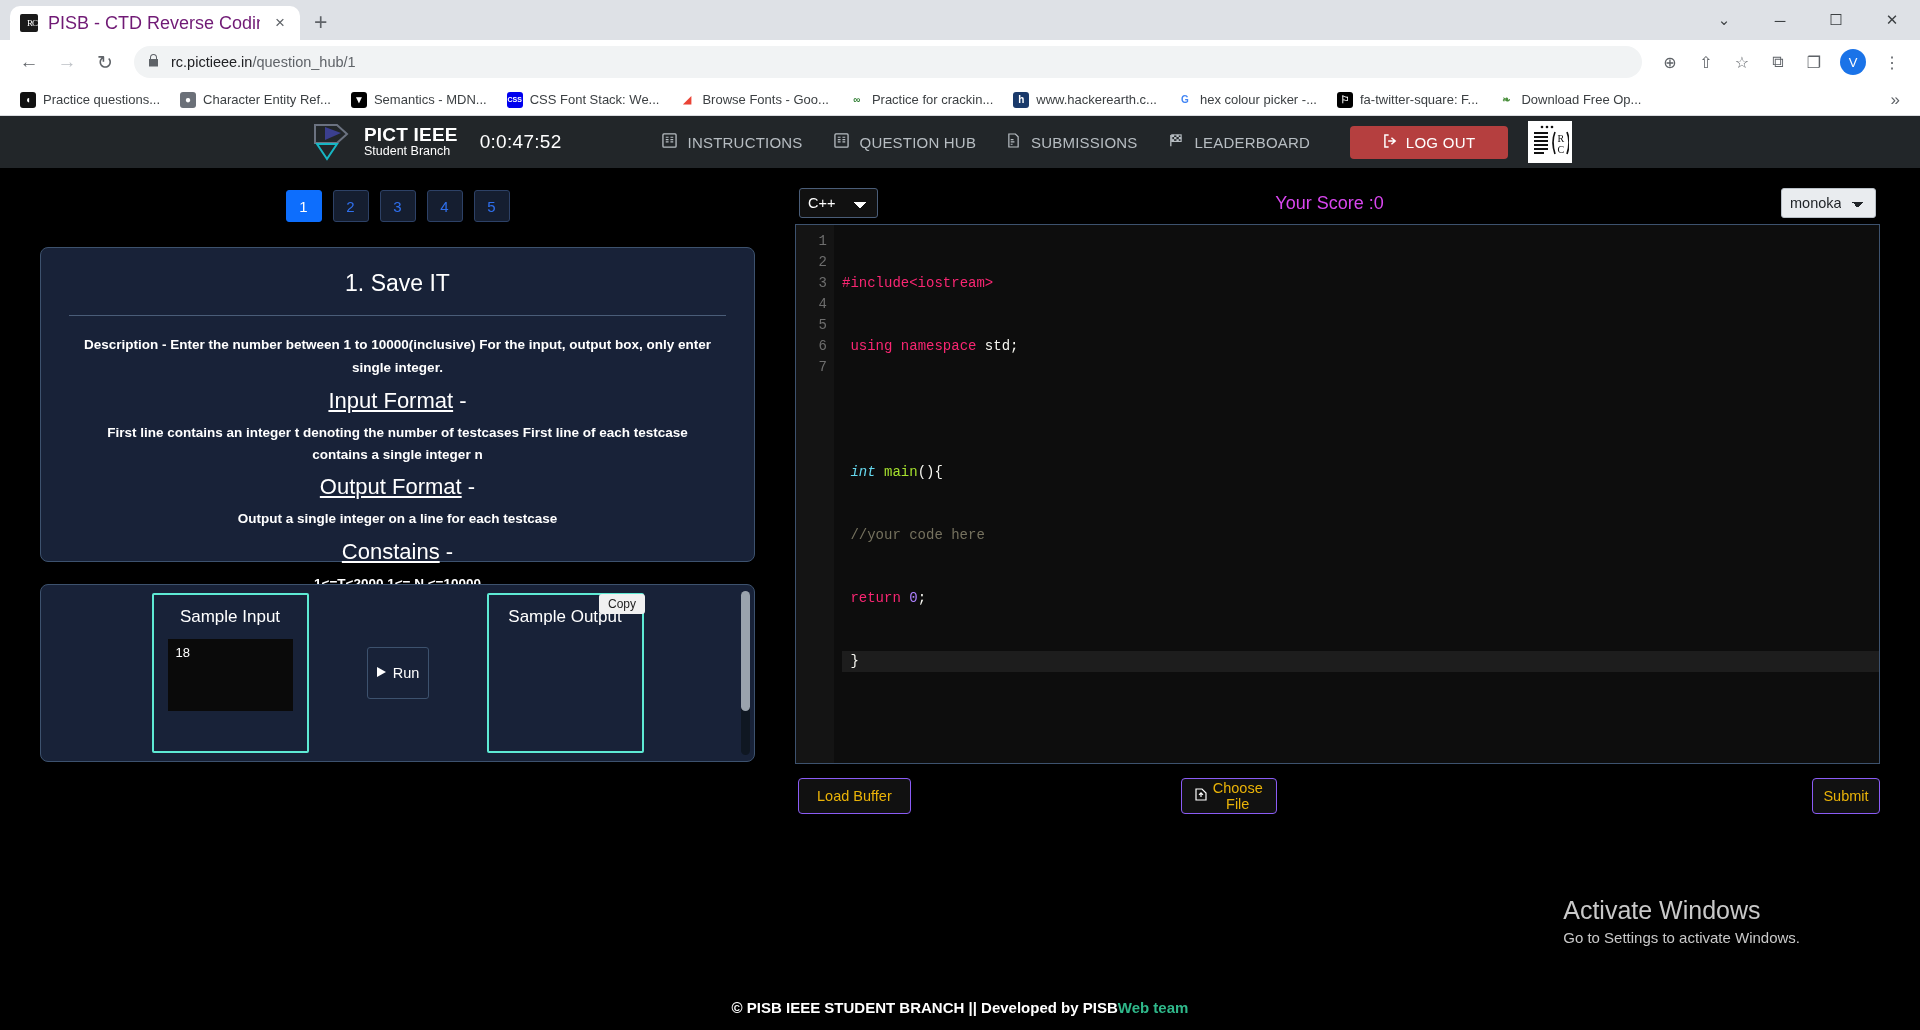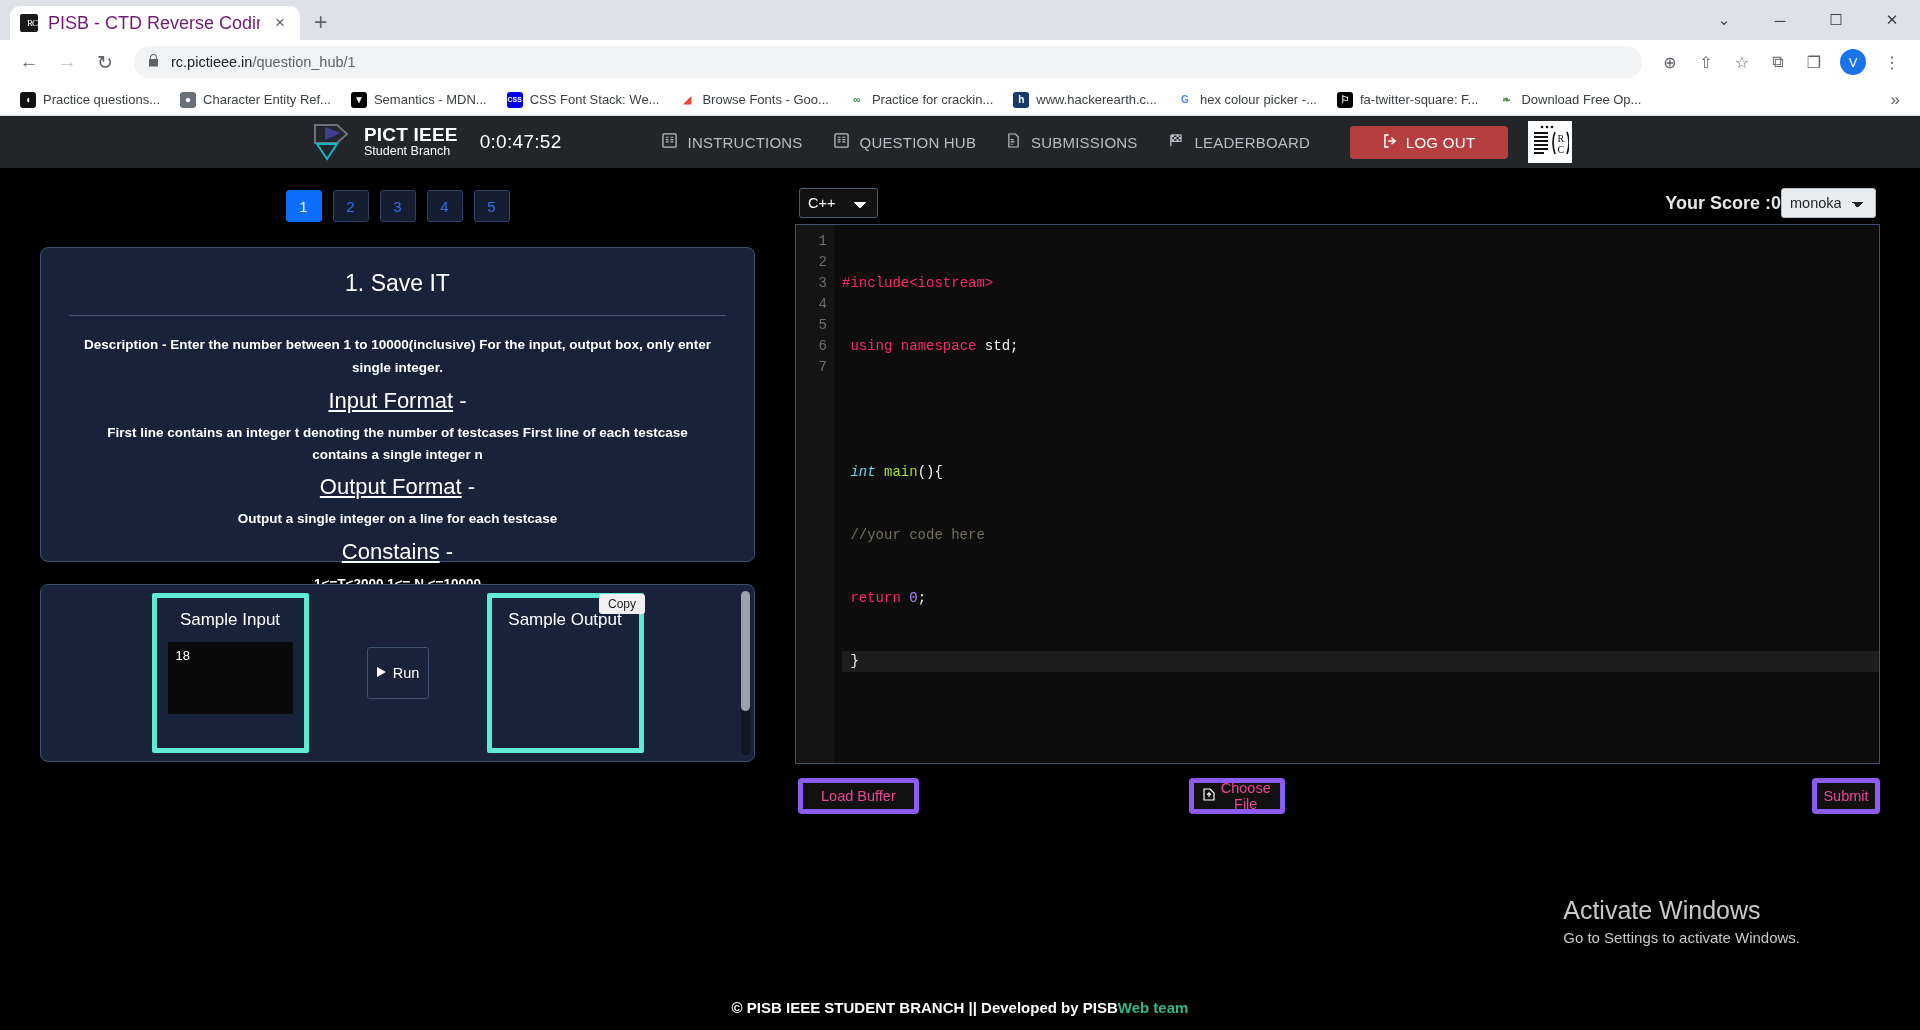--- a/index.html
+++ b/index.html
@@ -111,21 +111,21 @@
   .q-head { font-size: 22px; margin: 8px 0 8px; }
   .q-head u { text-decoration: underline; }
   .q-para { font-size: 13.5px; font-weight: bold; line-height: 1.65; padding: 0 35px; }
 
   .sample-card {
     margin-top: 22px; background: #182238; border: 1px solid #3d526e; border-radius: 8px;
     height: 178px; position: relative; display: flex; align-items: center;
     justify-content: center; gap: 58px;
   }
   .sbox {
-    border: 5px solid #5eead4; border-radius: 2px; width: 157px; height: 160px;
+    border: 2px solid #5eead4; border-radius: 2px; width: 157px; height: 160px;
     padding: 12px 10px; display: flex; flex-direction: column; align-items: center;
   }
   .sbox-title { font-size: 17px; color: #fff; margin-bottom: 12px; }
   .sbox-area {
     width: 125px; height: 72px; background: #0a0a0a; border: none; color: #fff;
     font-size: 13px; padding: 6px 8px; resize: none; font-family: inherit;
     outline: none;
   }
   .run-btn {
     width: 62px; height: 52px; border: 1px solid #3d526e; background: #182238;
@@ -153,21 +153,21 @@
     background-position: calc(100% - 17px) 13px, calc(100% - 11px) 13px;
     background-size: 6px 6px, 6px 6px; background-repeat: no-repeat;
     padding-right: 34px;
   }
   .lang-sel { width: 79px; }
   .theme-sel { width: 95px; background-color: #e9ecef; color: #212529; border-color: #b8bfc6;
     background-image: linear-gradient(45deg, transparent 50%, #212529 50%),
                       linear-gradient(135deg, #212529 50%, transparent 50%);
     background-position: calc(100% - 17px) 13px, calc(100% - 11px) 13px;
     background-size: 6px 6px, 6px 6px; background-repeat: no-repeat; }
-  .score { flex: 1; text-align: right; font-size: 18px; color: #e5e5e5; font-weight: bold; }
+  .score { flex: 1; text-align: center; font-size: 18px; color: #d946ef; font-weight: normal; }
 
   .editor {
     background: #0d0d0d; border: 1px solid #3d526e; height: 540px;
     display: flex; font-family: "Liberation Mono", monospace; font-size: 14px;
     overflow: hidden; position: relative;
   }
   .gutter {
     width: 38px; background: #141414; color: #6e6e6e; text-align: right;
     padding: 6px 7px 0 0; line-height: 21px; user-select: none;
   }
@@ -176,21 +176,21 @@
   .tok-pre { color: #f92672; }
   .tok-key { color: #f92672; }
   .tok-type { color: #66d9ef; font-style: italic; }
   .tok-fn { color: #a6e22e; }
   .tok-com { color: #75715e; }
   .tok-num { color: #ae81ff; }
   .tok-pl { color: #f8f8f2; }
 
   .editor-bottom { display: flex; align-items: center; height: 64px; position: relative; }
   .btn-dark {
-    background: #111; color: #ec4899; border: 5px solid #8b5cf6; border-radius: 4px;
+    background: #111; color: #eab308; border: 1px solid #8b5cf6; border-radius: 4px;
     height: 36px; padding: 0 18px; font-size: 14.5px; cursor: pointer;
     display: flex; align-items: center; justify-content: center; gap: 6px; font-family: inherit;
   }
   .load-buffer { margin-left: 3px; }
   .choose-file { margin-left: 270px; width: 96px; }
   .submit-btn { margin-left: auto; width: 68px; }
 
   .watermark {
     position: absolute; right: 120px; bottom: 28px; text-align: left; color: #c9c9c9;
     pointer-events: none;

